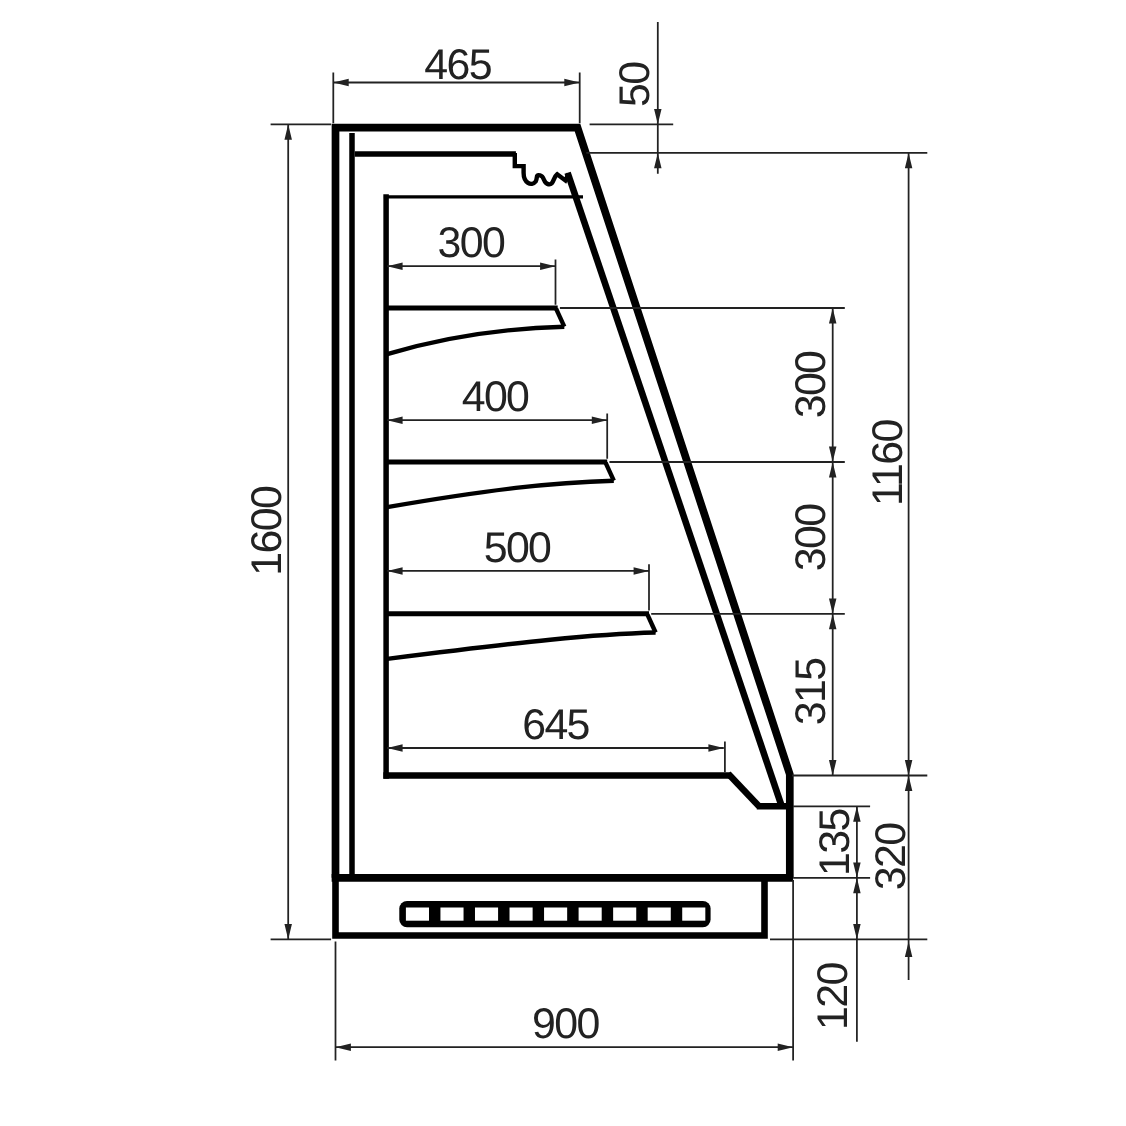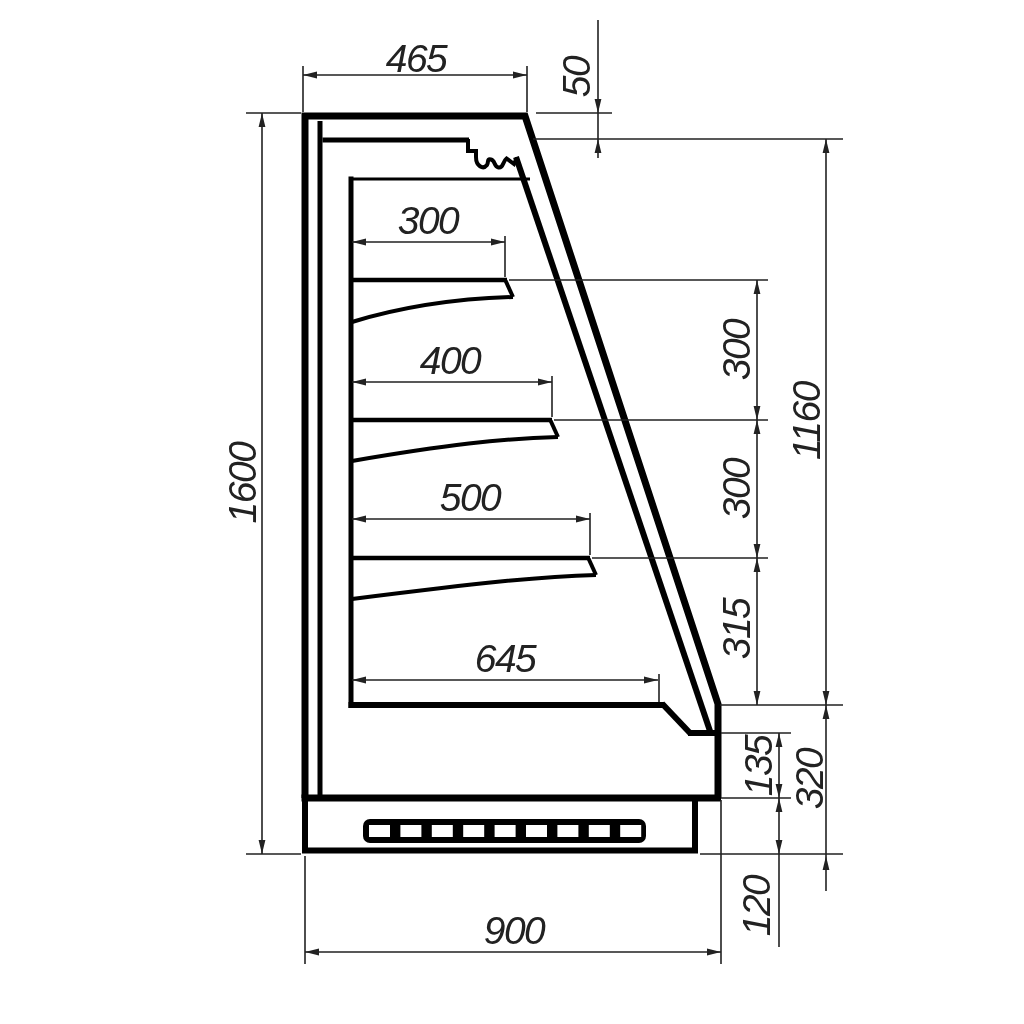--- a/index.html
+++ b/index.html
@@ -4,21 +4,20 @@
 <style>
   :root{
     --c-line:#000000;
     --c-dim:#222222;
     --c-bg:#ffffff;
   }
   html,body{margin:0;padding:0;background:var(--c-bg);}
   .sheet{
     width:1024px;height:1024px;position:relative;background:var(--c-bg);
     font-family:"Liberation Sans", sans-serif;
-    font-style:italic;
   }
   svg{display:block;}
   
   .oL{stroke:var(--c-line);stroke-width:7;fill:none;stroke-linejoin:miter;stroke-miterlimit:6;}
   .oM{stroke:var(--c-line);stroke-width:6;fill:none;}
   .oS{stroke:var(--c-line);stroke-width:5;fill:none;}
   .oT{stroke:var(--c-line);stroke-width:3;fill:none;}
   .shelfL{stroke:var(--c-line);stroke-width:4.5;fill:none;}
   .shelfC{stroke:var(--c-line);stroke-width:4;fill:none;}
   

